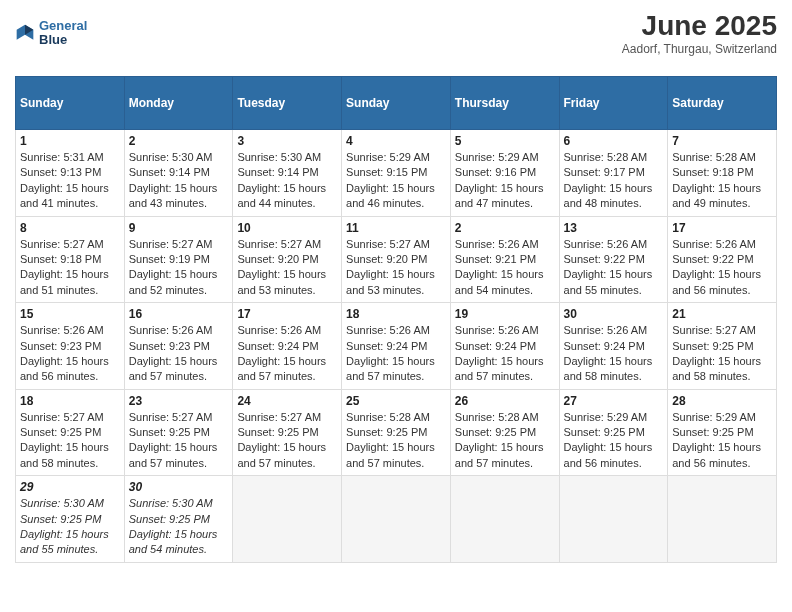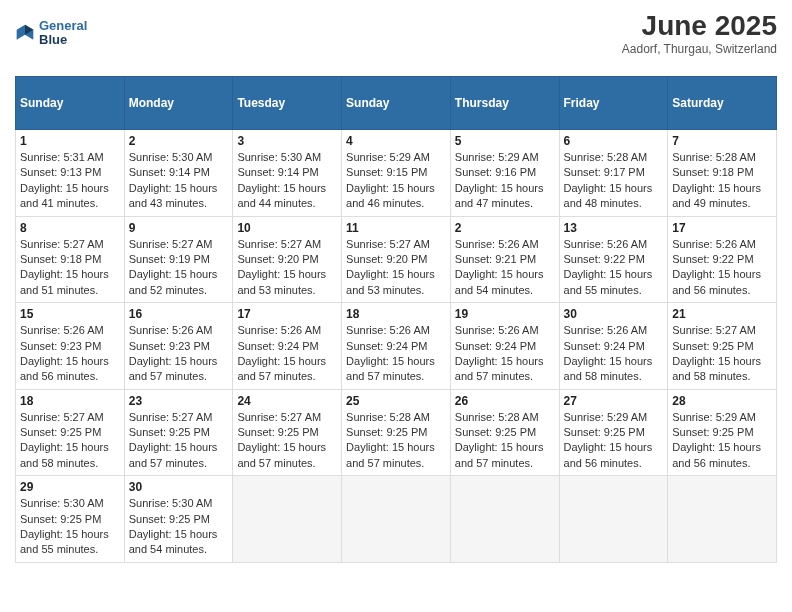--- a/index.html
+++ b/index.html
@@ -84,20 +84,21 @@
       display: block;
       margin-bottom: 2px;
     }
     .day-info {
       font-size: 11px;
       color: #333;
       line-height: 1.4;
     }
     .last-row td {
       height: 70px;
+      font-style: italic;
     }
   </style>
 </head>
 <body>
 
 <div class="page">
   <div class="header">
     <div class="logo">
       <svg class="logo-icon" viewBox="0 0 24 24" xmlns="http://www.w3.org/2000/svg">
         <polygon points="12,2 22,8 22,20 12,14 2,20 2,8" fill="#2e6da4"></polygon>

